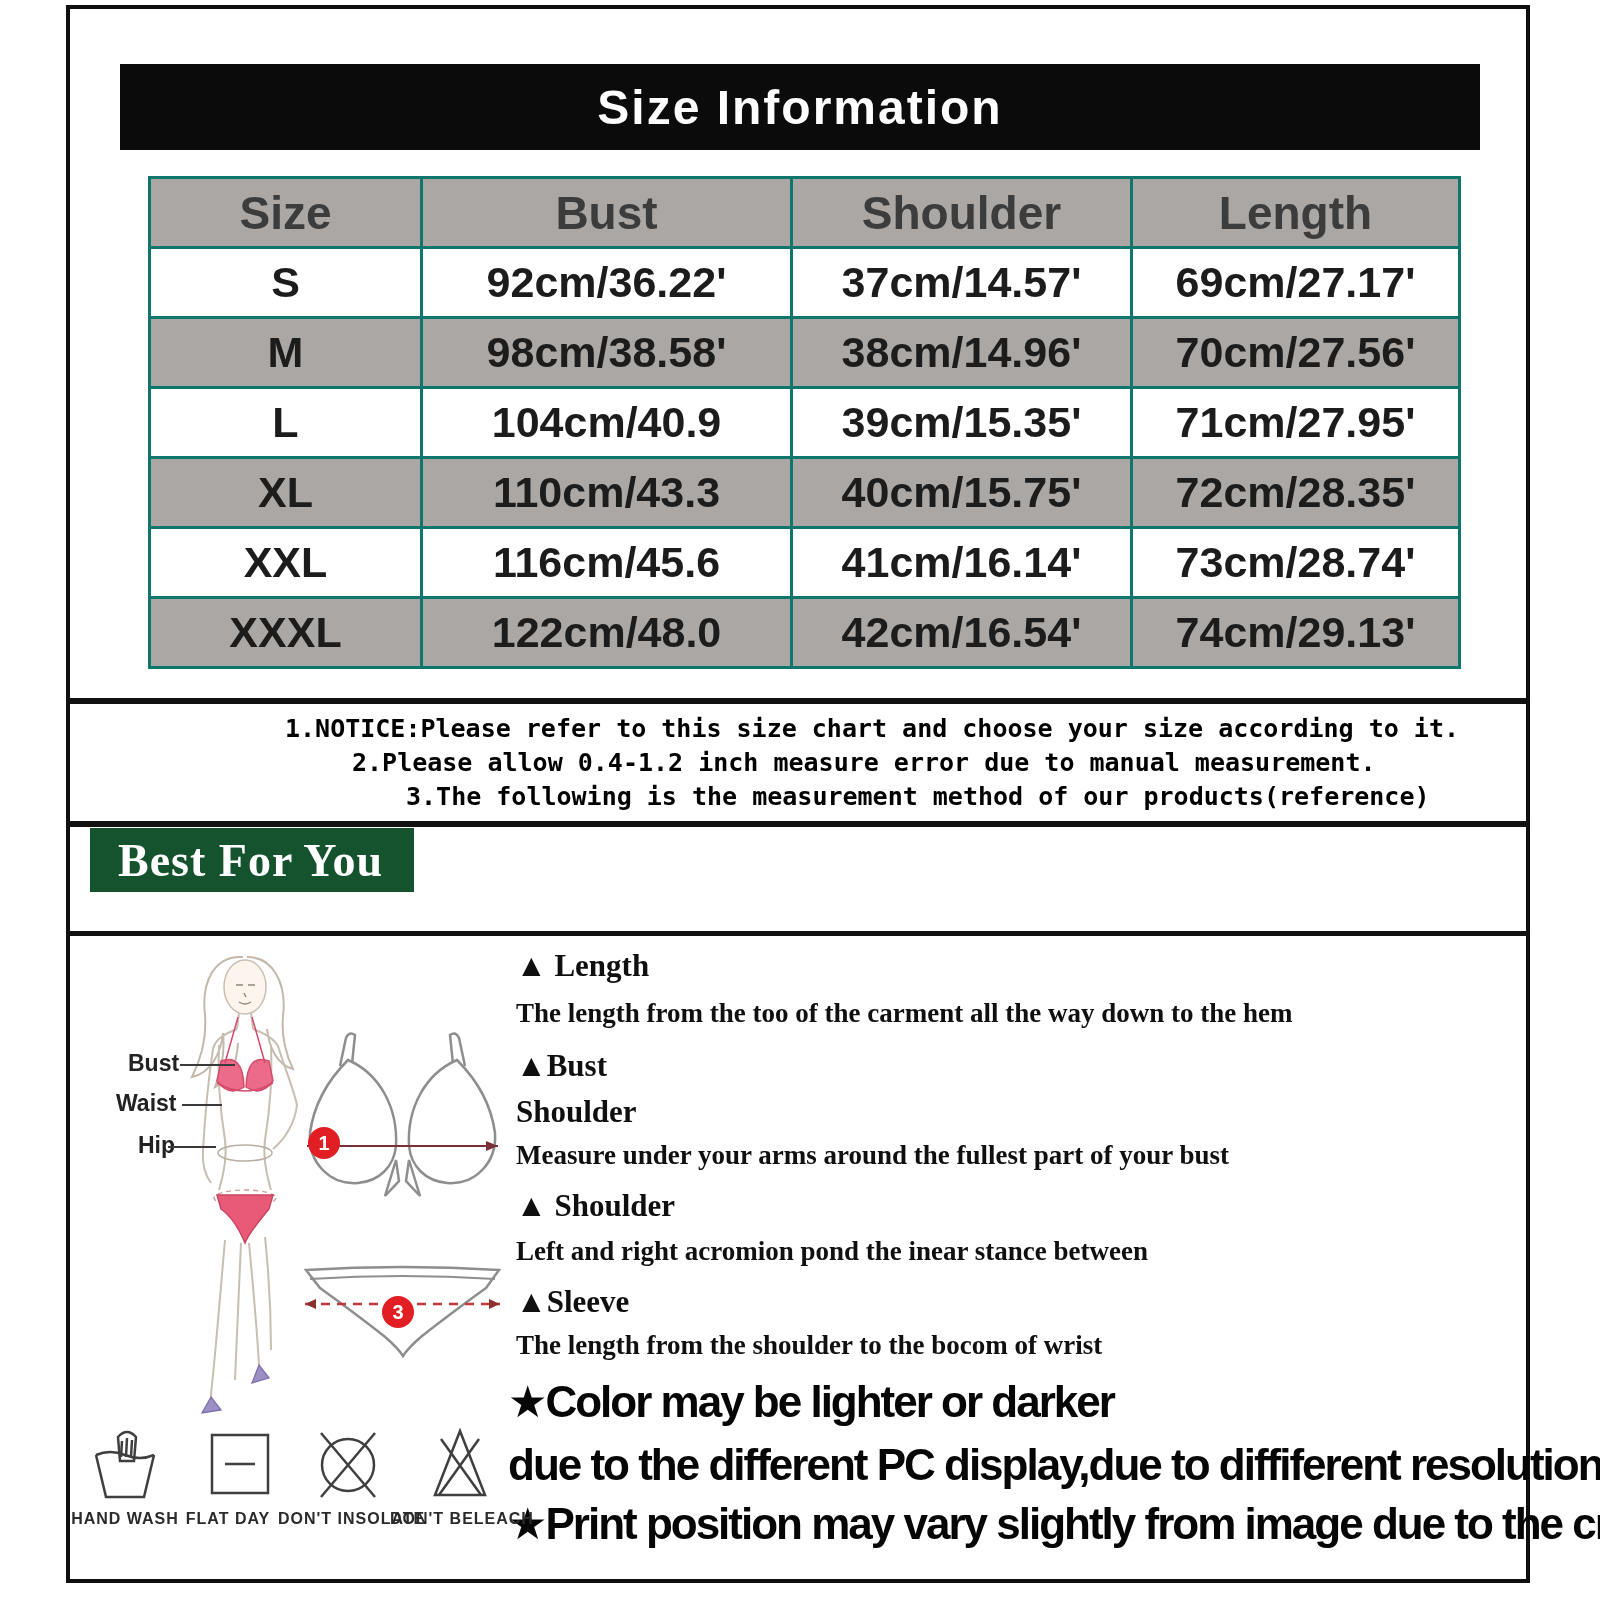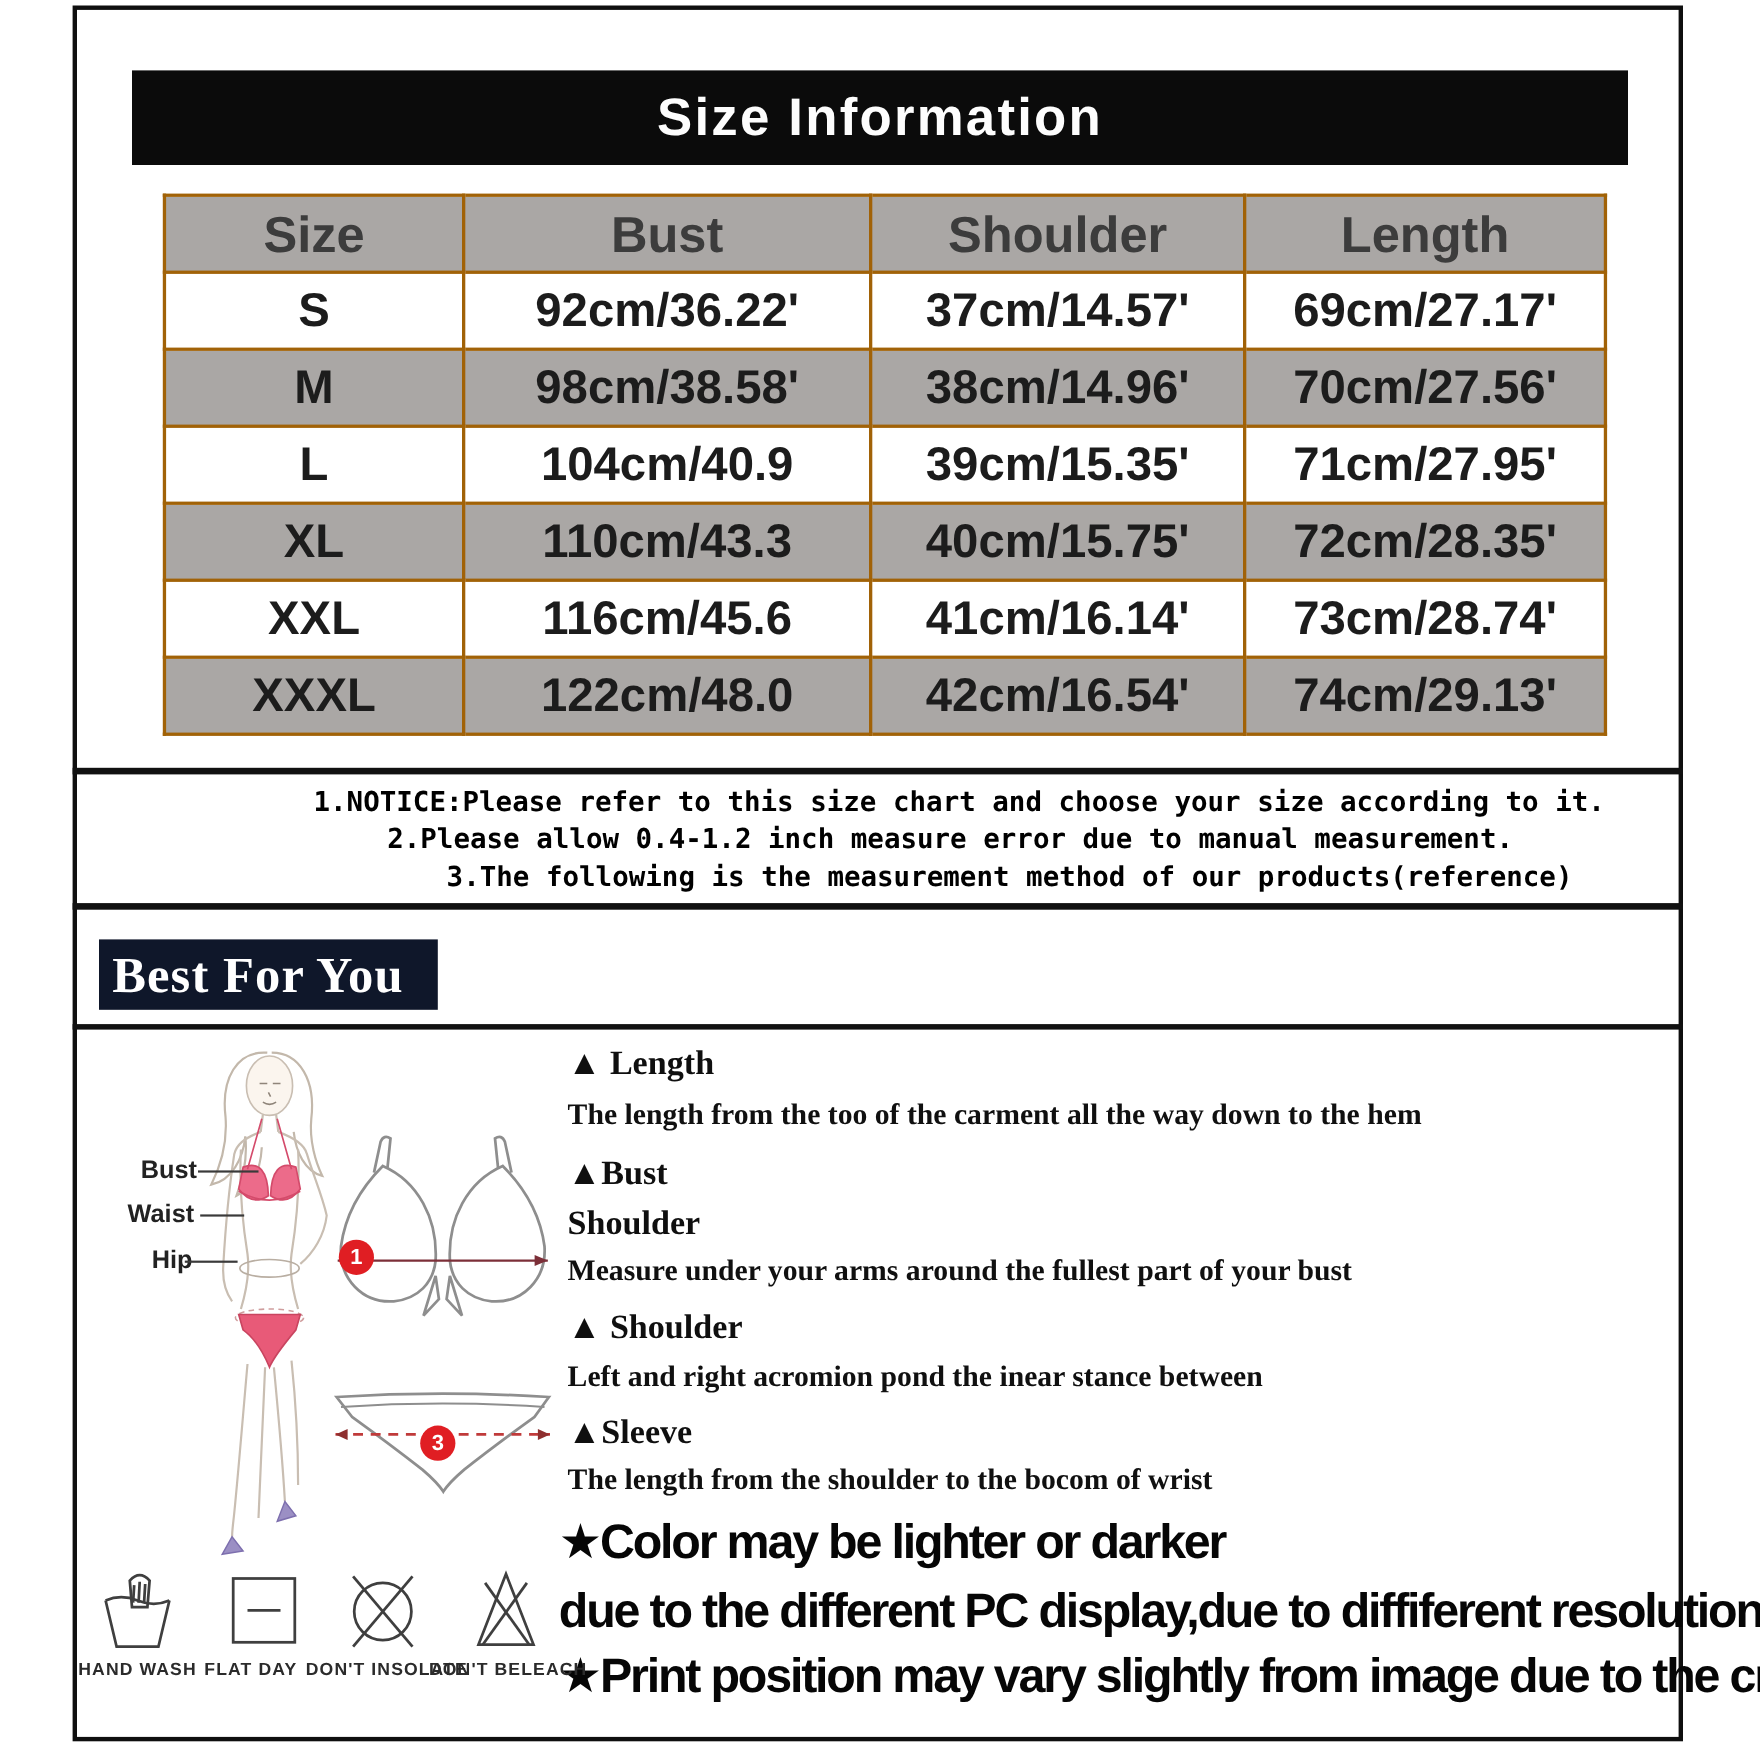--- a/index.html
+++ b/index.html
@@ -10,36 +10,36 @@
   
   .frame{left:66px;top:5px;width:1456px;height:1570px;border:4px solid #0f0f0f;background:#fff;}
 
   
   .banner{left:120px;top:64px;width:1360px;height:86px;background:#0b0b0b;
           display:flex;align-items:center;justify-content:center;}
   .banner-title{color:#fdfdfd;font-size:48px;font-weight:700;letter-spacing:2px;}
 
   
   table.size{position:absolute;left:148px;top:176px;width:1310px;border-collapse:collapse;table-layout:fixed;}
-  table.size th,table.size td{border:3px solid #a16207;height:67px;text-align:center;
+  table.size th,table.size td{border:3px solid #0f766e;height:67px;text-align:center;
           font-weight:bold;padding:0;overflow:hidden;white-space:nowrap;}
   table.size th{background:#aaa7a5;font-size:46px;color:#3c3c3c;}
   table.size td{font-size:43px;color:#1c1c1c;background:#fff;}
   table.size tr.gray td{background:#aaa7a5;}
 
   
   .divider{left:66px;width:1464px;height:6px;background:#111;}
 
   
   .notice-line{font-family:"DejaVu Sans Mono","Liberation Mono",monospace;font-size:25px;
           font-weight:bold;color:#000000;white-space:nowrap;}
 
   
-  .bfy{left:90px;top:854px;width:296px;height:64px;background:#0f172a;display:flex;
-          align-items:center;padding-left:12px;}
+  .bfy{left:90px;top:828px;width:296px;height:64px;background:#14532d;display:flex;
+          align-items:center;padding-left:28px;}
   .bfy-title{color:#fff;font-size:46px;font-weight:bold;
           font-family:"Liberation Serif","DejaVu Serif",serif;letter-spacing:1px;}
   .bfy-rule{left:66px;top:931px;width:1464px;height:5px;background:#111;}
 
   
   .fig-label{font-size:23px;font-weight:bold;color:#222;
           font-family:"Liberation Sans",sans-serif;}
   .leader{height:0;border-top:2px solid #3a3a3a;}
 
   

